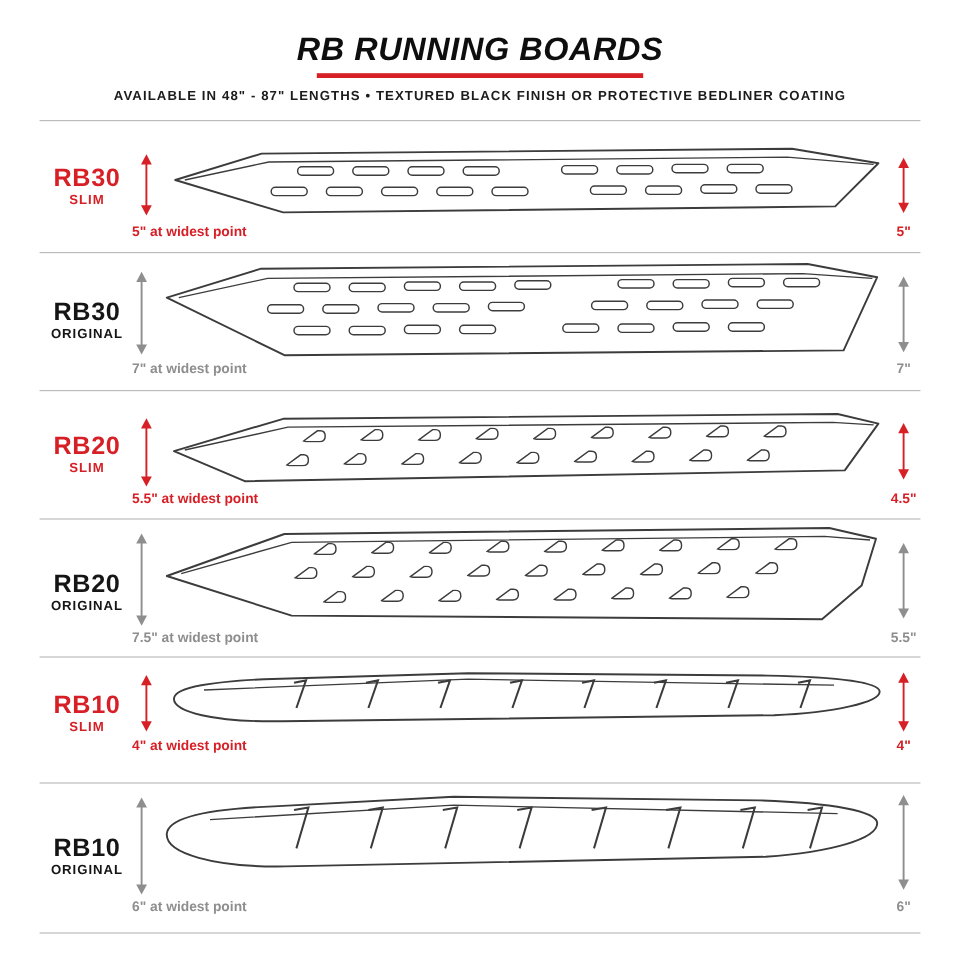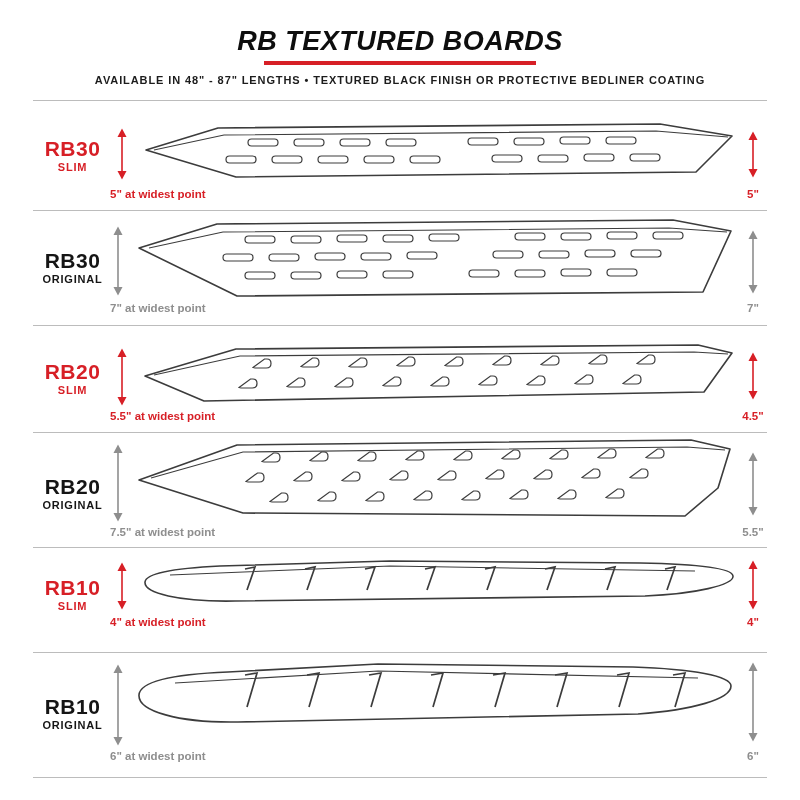--- a/index.html
+++ b/index.html
@@ -38,21 +38,21 @@
 <svg width="0" height="0" style="position:absolute" aria-hidden="true">
   <defs>
     <symbol id="td" viewBox="0 0 20 11">
       <path d="M1,9.5 L12.5,1 L15,1 C17.8,1 19,2.6 19,5.5 C19,8.4 17.2,10 14.3,10 L3,10 Z"></path>
     </symbol>
   </defs>
 </svg>
 
 <div id="canvas">
 
-  <div class="title">RB TEXTURED BOARDS</div>
+  <div class="title">RB RUNNING BOARDS</div>
   <div class="underline"></div>
   <div class="subtitle">AVAILABLE IN 48" - 87" LENGTHS   •   TEXTURED BLACK FINISH OR PROTECTIVE BEDLINER COATING</div>
 
   <div class="hr" style="top:100px"></div>
   <div class="hr" style="top:210px"></div>
   <div class="hr" style="top:325px"></div>
   <div class="hr" style="top:432px"></div>
   <div class="hr" style="top:547px"></div>
   <div class="hr" style="top:652px"></div>
   <div class="hr" style="top:777px"></div>

